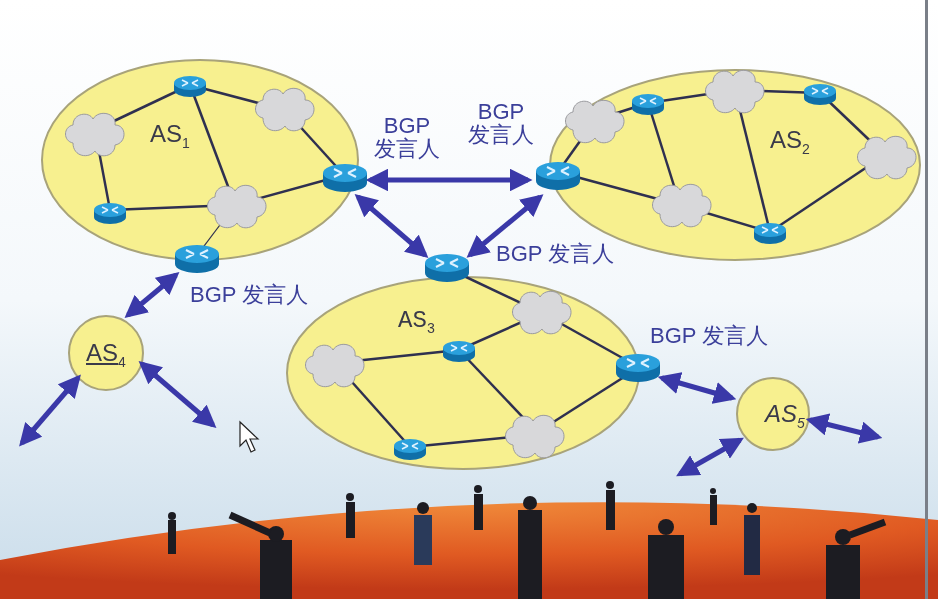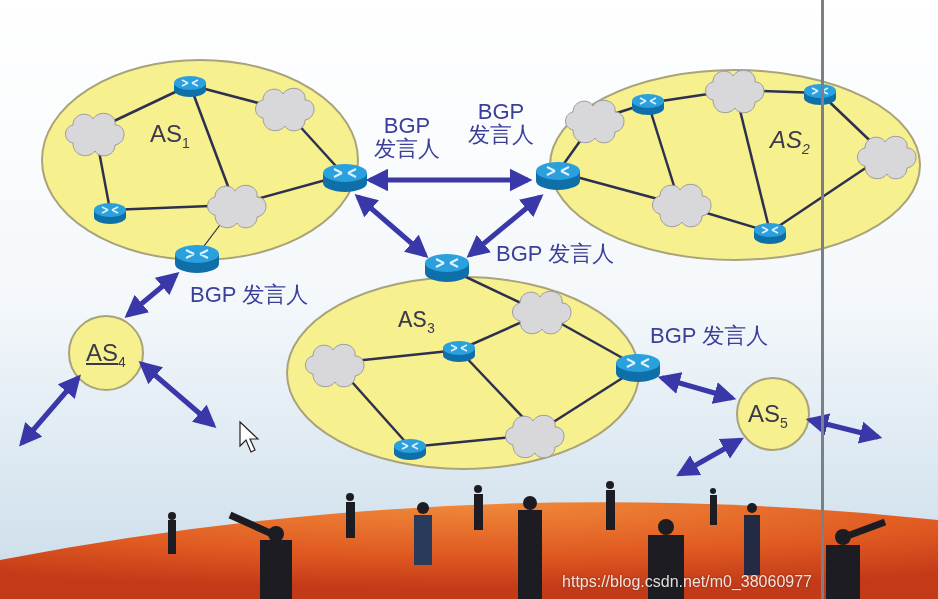--- a/index.html
+++ b/index.html
@@ -1,18 +1,18 @@
 <!DOCTYPE html>
 <html><head>
 <meta charset="utf-8">
 <style>
   html, body { margin: 0; padding: 0; }
   body { width: 938px; height: 599px; overflow: hidden; position: relative;
          font-family: "Liberation Sans", "DejaVu Sans", sans-serif; background: #ffffff; }
-  #stage { position: absolute; left: 0; top: 0; width: 824px; height: 599px; }
+  #stage { position: absolute; left: 0; top: 0; width: 928px; height: 599px; }
   .lbl { position: absolute; color: #3b3f9a; font-size: 22px; line-height: 1.05; white-space: nowrap; text-align: right; }
   .lbl.center { text-align: center; }
   .as { position: absolute; color: #3a3a4a; font-size: 24px; white-space: nowrap; }
   .as sub { font-size: 14px; vertical-align: -6px; }
   .wm { position: absolute; right: 12px; bottom: 8px; color: #ffffff; font-size: 16px;
         text-shadow: 0 0 2px rgba(0,0,0,0.5); opacity: 0.85; }
   .edge { position: absolute; right: 0; top: 0; width: 3px; height: 599px; background: #7a7f88; }
 </style>
 </head>
 <body>
@@ -160,33 +160,32 @@
   <use href="#routerL" x="558" y="174"></use>
   <use href="#routerL" x="197" y="257"></use>
   <use href="#routerL" x="447" y="266"></use>
   <use href="#routerL" x="638" y="366"></use>
 
   <path d="M240,422 L240,446 L246,440 L251,452 L255,450 L250,439 L258,439 Z" fill="#ffffff" stroke="#222" stroke-width="1.2"></path>
 </svg>
 
 
 <div class="as" style="left:150px; top:120px;"><span>AS</span><sub>1</sub></div>
-<div class="as" style="left:770px; top:126px;font-style:italic;"><span>AS</span><sub>2</sub></div>
+<div class="as" style="left:770px; top:126px;"><span>AS</span><sub>2</sub></div>
 <div class="as" style="left:398px; top:307px;font-family:Liberation Mono, monospace;"><span>AS</span><sub>3</sub></div>
 <div class="as" style="left:86px; top:339px;text-decoration:underline;"><span>AS</span><sub>4</sub></div>
-<div class="as" style="left:748px; top:400px;"><span>AS</span><sub>5</sub></div>
+<div class="as" style="left:765px; top:400px;font-style:italic;"><span>AS</span><sub>5</sub></div>
 
 
 <div class="lbl center" style="left:374px; top:114px;">
   <div>BGP</div>
   <div>发言人</div>
 </div>
 <div class="lbl center" style="left:468px; top:100px;">
   <div>BGP</div>
   <div>发言人</div>
 </div>
 <div class="lbl" style="left:496px; top:242px;">BGP 发言人</div>
 <div class="lbl" style="left:190px; top:283px;">BGP 发言人</div>
 <div class="lbl" style="left:650px; top:324px;">BGP 发言人</div>
 
-<div class="wm">https://blog.csdn.net/m0_38060977</div>
 <div class="edge"></div>
 </div>
 
 </body></html>

